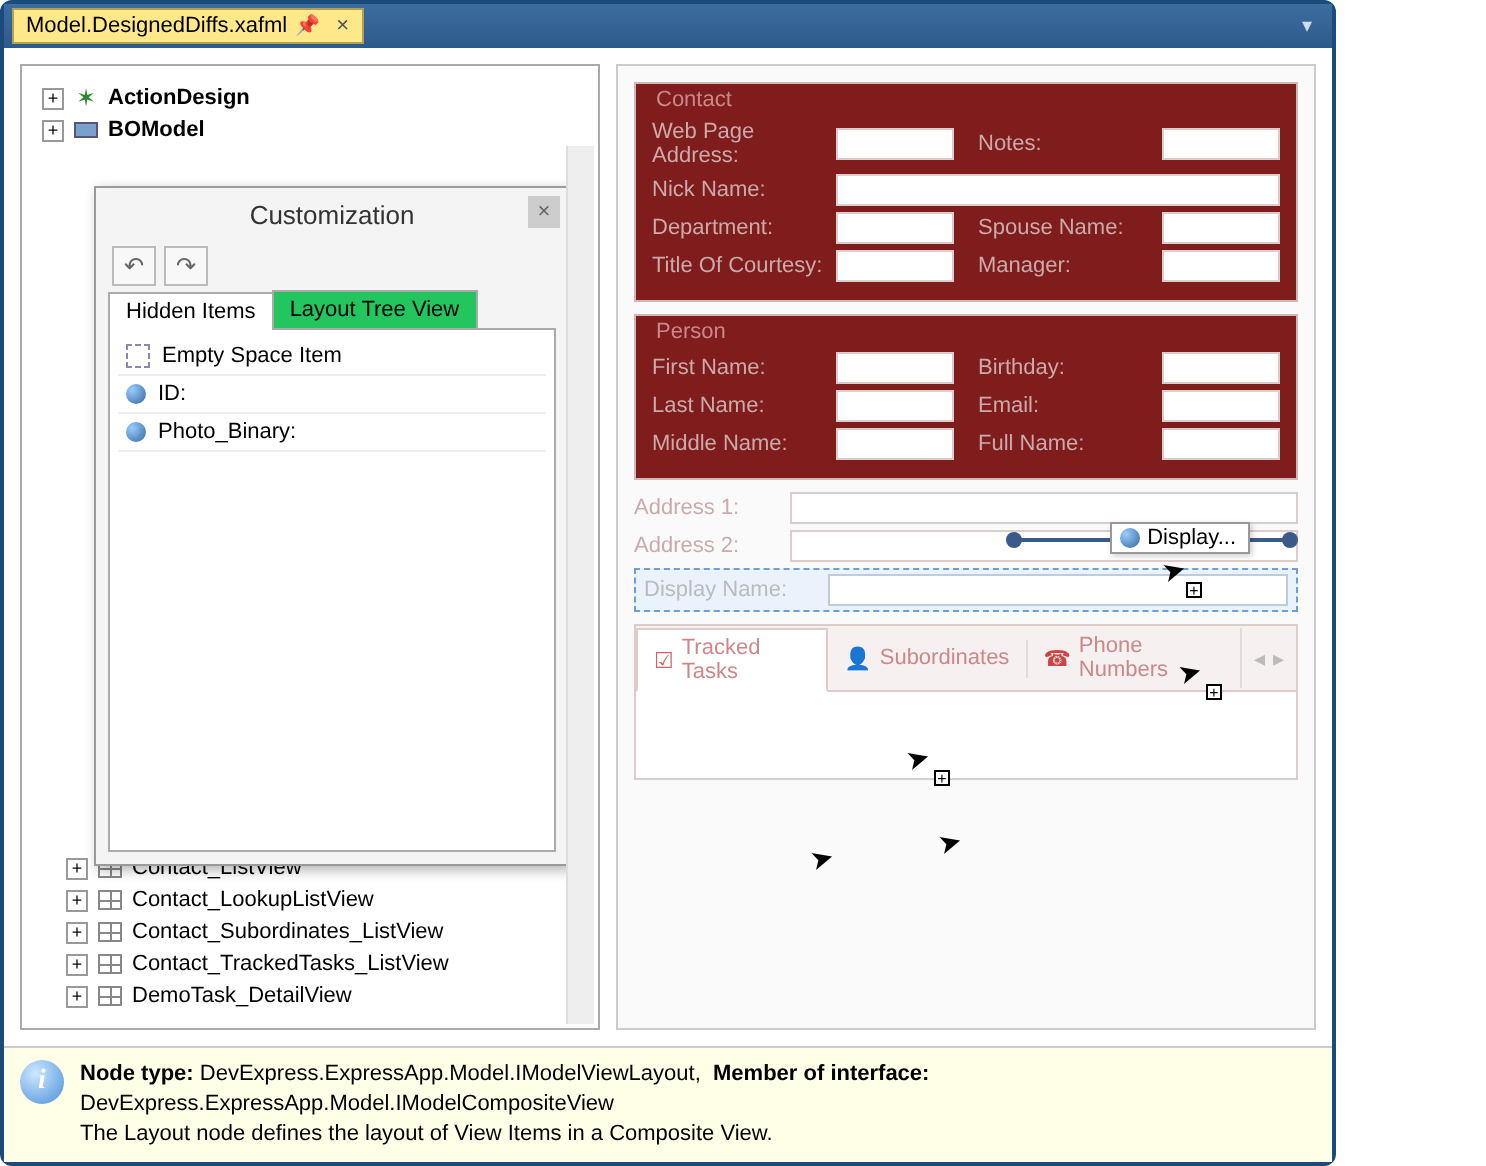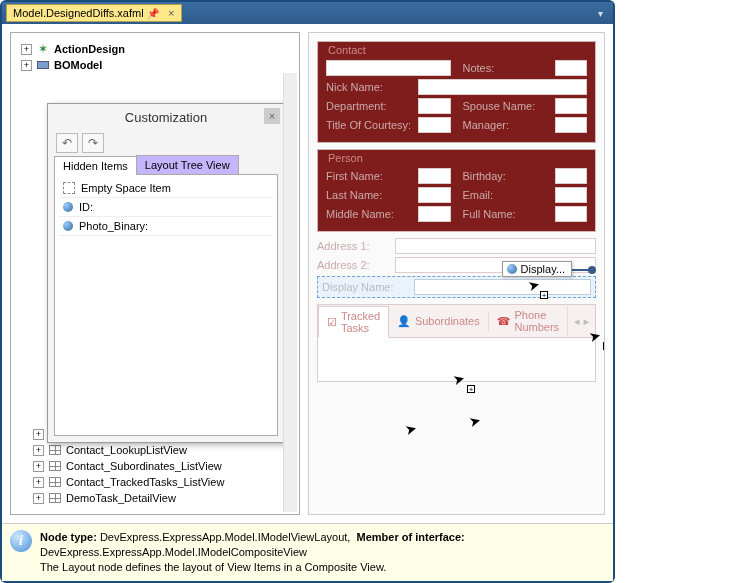--- a/index.html
+++ b/index.html
@@ -1,17 +1,17 @@
 <!DOCTYPE html>
 <html><head>
 <meta charset="utf-8">
 <style>
 * { box-sizing: border-box; margin: 0; padding: 0; }
 body { font-family: "Segoe UI", Tahoma, sans-serif; font-size: 11px; background: #fff; width: 743px; height: 583px; overflow: hidden; }
-.window { width: 615px; height: 583px; border: 2px solid #1a4b7a; border-radius: 6px; background: #fff; display: flex; flex-direction: column; }
+.window { width: 668px; height: 583px; border: 2px solid #1a4b7a; border-radius: 6px; background: #fff; display: flex; flex-direction: column; }
 
 
 .titlebar { background: linear-gradient(#3c6da0, #2d5a8a); height: 22px; display: flex; align-items: center; padding: 0 4px; }
 .tab-doc { background: #ffe88a; border: 1px solid #b0a050; padding: 2px 6px; font-size: 11px; display: flex; align-items: center; gap: 4px; }
 .tab-pin { color: #777; font-size: 10px; }
 .tab-close { color: #555; font-size: 11px; margin-left: 4px; cursor: default; }
 .titlebar-right { margin-left: auto; color: #cde; font-size: 10px; padding-right: 6px; }
 
 
 .main { flex: 1; display: flex; padding: 8px; gap: 8px; background: #fff; min-height: 0; }
@@ -25,27 +25,27 @@
 .tree-icon { width: 14px; height: 14px; display: inline-flex; align-items: center; justify-content: center; }
 .icon-action { color: #2a8a2a; font-size: 12px; }
 .icon-model { width: 12px; height: 8px; background: #7aa0d0; border: 1px solid #557; }
 .icon-grid { width: 12px; height: 10px; background: #fff; border: 1px solid #888; background-image: linear-gradient(#888,#888), linear-gradient(#888,#888); background-size: 100% 1px, 1px 100%; background-position: 0 4px, 5px 0; background-repeat: no-repeat; }
 .tree-lower { margin-top: auto; padding: 4px 4px 8px 22px; font-size: 11px; }
 .tree-lower .tree-row { padding: 1px 0; }
 .scroll-hint { position: absolute; right: 2px; top: 40px; bottom: 2px; width: 14px; background: #eee; border-left: 1px solid #ddd; }
 .tree-label.bold { font-weight: bold; }
 
 
-.custom-dialog { position: absolute; top: 70px; left: 36px; width: 238px; height: 340px; background: #f4f4f4; border: 1px solid #9a9a9a; box-shadow: 2px 2px 6px rgba(0,0,0,.3); display: flex; flex-direction: column; }
+.custom-dialog { position: absolute; top: 60px; left: 36px; width: 238px; height: 340px; background: #f4f4f4; border: 1px solid #9a9a9a; box-shadow: 2px 2px 6px rgba(0,0,0,.3); display: flex; flex-direction: column; }
 .cd-title { text-align: center; font-size: 13px; padding: 6px 0; color: #333; position: relative; }
 .cd-close { position: absolute; right: 4px; top: 4px; width: 16px; height: 16px; background: #ccc; color: #666; display:flex; align-items:center; justify-content:center; font-size:11px; }
 .cd-toolbar { padding: 2px 8px; display: flex; gap: 4px; }
 .cd-btn { width: 22px; height: 20px; border: 1px solid #bbb; background: #f8f8f8; display:flex; align-items:center; justify-content:center; font-size: 12px; color:#666; }
 .cd-tabs { display: flex; border-bottom: 1px solid #aaa; margin: 0 6px; }
-.cd-tab { padding: 3px 8px; font-size: 11px; border: 1px solid #aaa; border-bottom: none; background: #c4b5fd; margin-right: -1px; }
+.cd-tab { padding: 3px 8px; font-size: 11px; border: 1px solid #aaa; border-bottom: none; background: #22c55e; margin-right: -1px; }
 .cd-tab.active { background: #fff; position: relative; top: 1px; }
 .cd-list { margin: 0 6px 6px 6px; flex: 1; background: #fff; border: 1px solid #aaa; border-top: none; padding: 4px; }
 .cd-item { display: flex; align-items: center; gap: 6px; padding: 3px 4px; border-bottom: 1px solid #eee; font-size: 11px; }
 .cd-item.bold { font-weight: normal; }
 .cd-icon-empty { width: 12px; height: 12px; border: 1px dashed #88a; }
 .cd-icon-ball { width: 10px; height: 10px; border-radius: 50%; background: radial-gradient(circle at 30% 30%, #9cf, #369); }
 
 
 .group { border: 1px solid #d0b8b8; margin-bottom: 6px; padding: 18px 8px 6px 8px; position: relative; background: #7f1d1d; }
 .group-title { position: absolute; top: 2px; left: 10px; color: #c88; font-size: 11px; }
@@ -186,20 +186,21 @@
       </div>
       <div class="scroll-hint"></div>
     </div>
 
     <div class="rightpane">
 
       <div class="group">
         <span class="group-title">Contact</span>
         <div class="row2">
             <div class="col2">
+              <span class="fld-label">Web Page Address:</span>
               <div class="fld-input"></div>
             </div>
             <div class="col2">
               <span class="fld-label">Notes:</span>
               <div class="fld-input"></div>
             </div>
           </div>
         <div class="row2">
             <div class="col2">
               <span class="fld-label">Nick Name:</span>

